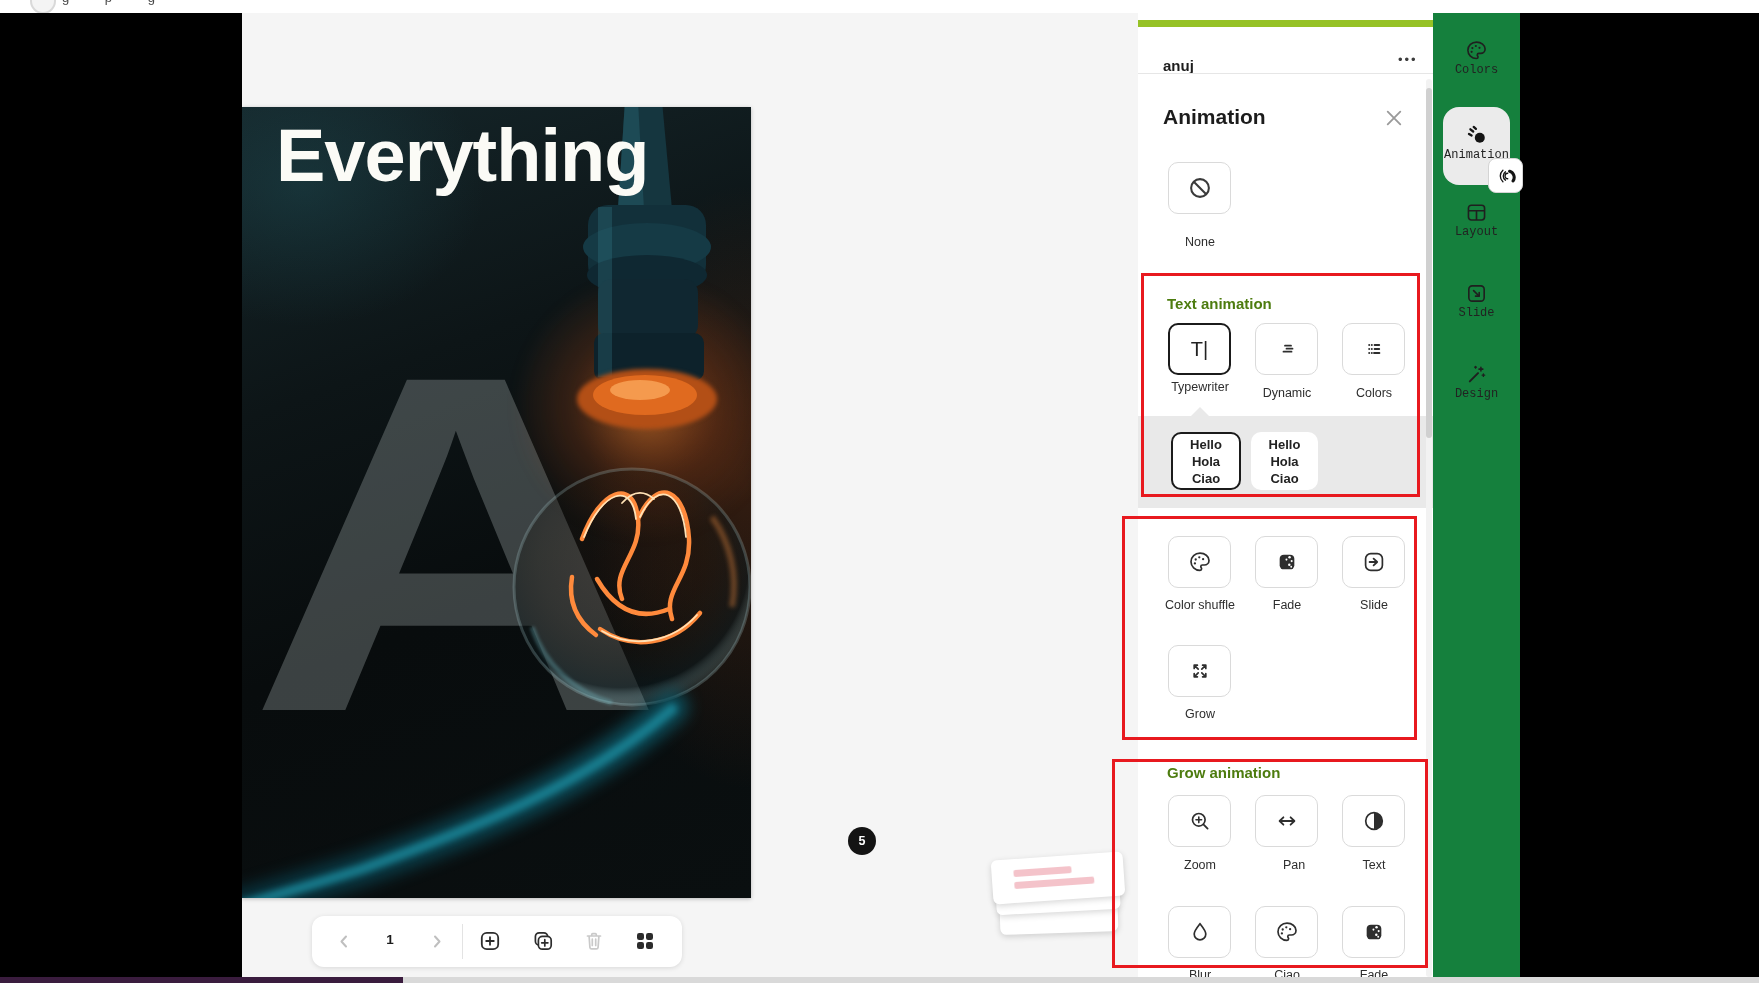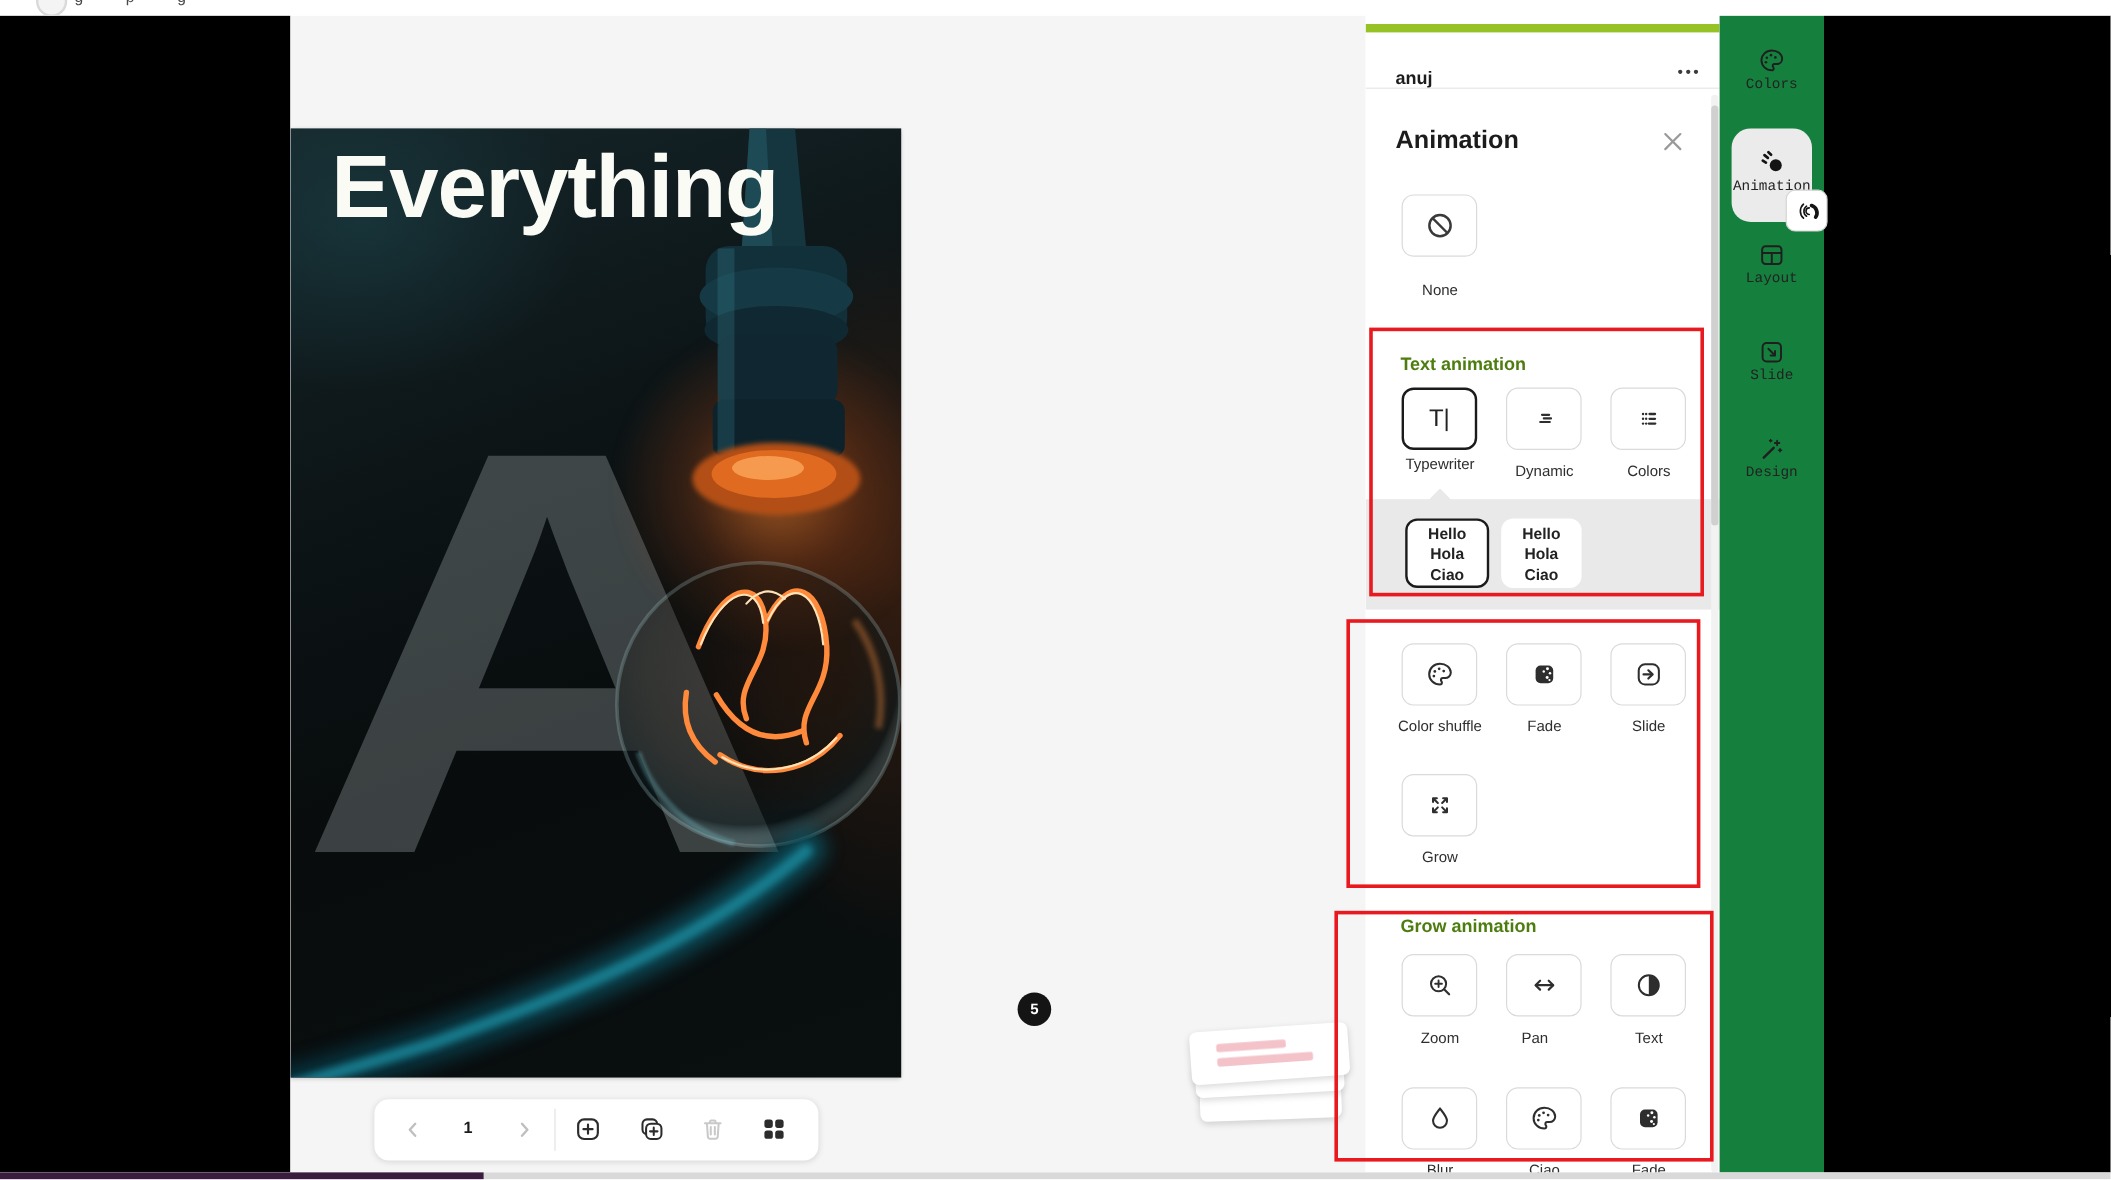--- a/index.html
+++ b/index.html
@@ -327,21 +327,21 @@
           <polyline points="15.6,8.3 19.4,12 15.6,15.7" fill="none" stroke="#2e2e2e" stroke-width="1.8" stroke-linecap="round" stroke-linejoin="round"></polyline>
         </svg>
     </div>
     <div class="tile" style="left:204px;top:782px">
       <svg viewBox="0 0 24 24" width="24" height="24">
           <circle cx="12" cy="12" r="8.3" fill="none" stroke="#2e2e2e" stroke-width="1.7"></circle>
           <path d="M12 3.7a8.3 8.3 0 0 1 0 16.6z" fill="#2e2e2e"></path>
         </svg>
     </div>
     <div class="tlabel" style="left:14px;top:845px">Zoom</div>
-    <div class="tlabel" style="left:93px;top:845px">Pan</div>
+    <div class="tlabel" style="left:108px;top:845px">Pan</div>
     <div class="tlabel" style="left:188px;top:845px">Text</div>
 
     <div class="tile" style="left:30px;top:893px">
       <svg viewBox="0 0 24 24" width="24" height="24">
           <path d="M12 3.8C9.2 7.4 6.2 10.8 6.2 14a5.8 5.8 0 0 0 11.6 0c0-3.2-3-6.6-5.8-10.2z" fill="none" stroke="#2e2e2e" stroke-width="1.7"></path>
         </svg>
     </div>
     <div class="tile" style="left:117px;top:893px">
       <svg viewBox="0 0 24 24" width="24" height="24">
           <path d="M12 3.2c-5 0-9 3.8-9 8.6 0 4.7 4 8.6 9 8.6.9 0 1.6-.7 1.6-1.6 0-.4-.2-.8-.4-1.1-.3-.3-.4-.7-.4-1.1 0-.9.7-1.6 1.6-1.6h1.9c2.6 0 4.7-2 4.7-4.6C20.9 6.3 16.9 3.2 12 3.2z" fill="none" stroke="#2e2e2e" stroke-width="1.7"></path>

